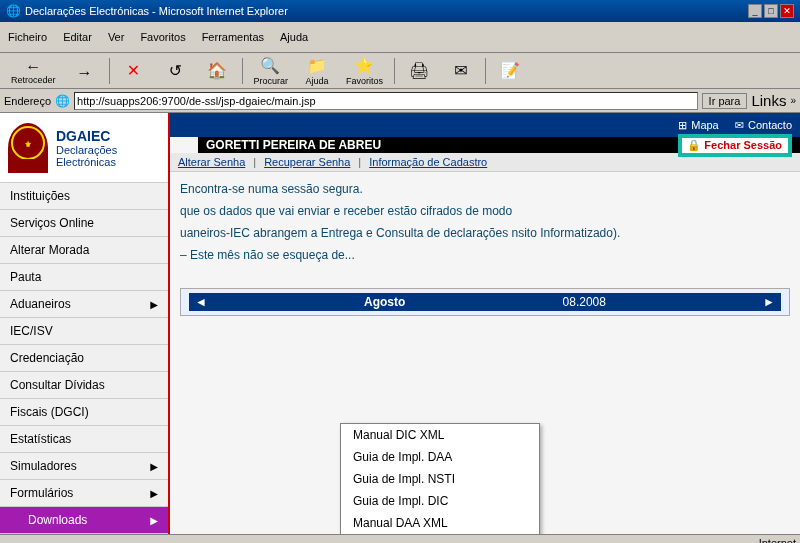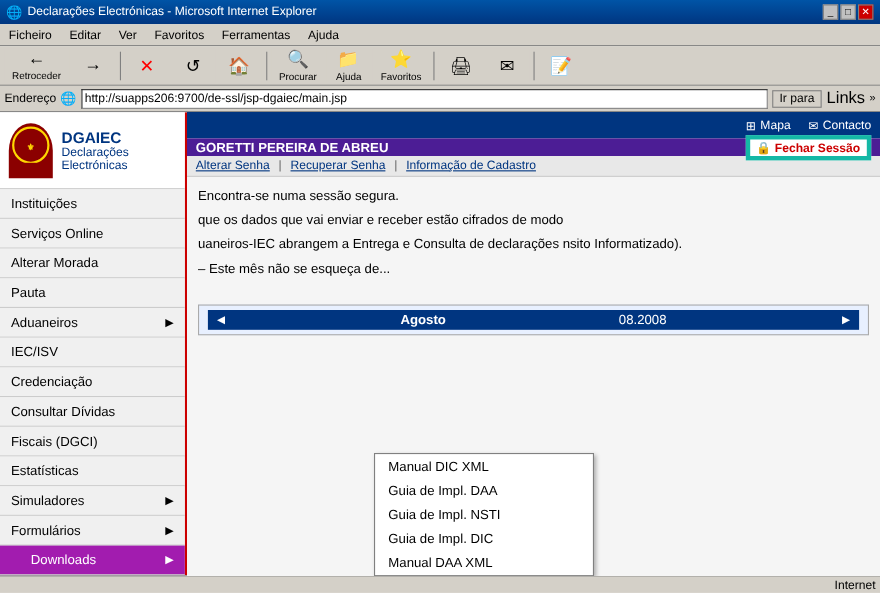--- a/index.html
+++ b/index.html
@@ -29,21 +29,21 @@
       color: #000;
     }
 
     
     .menu-bar {
       background: #d4d0c8;
       border-bottom: 1px solid #808080;
       padding: 2px 0;
       display: flex;
       align-items: center;
-      height: 20px;
+      height: 31px;
     }
     .menu-item {
       padding: 2px 8px;
       font-size: 11px;
       cursor: pointer;
       color: #000;
     }
 
     
     .toolbar {
@@ -194,27 +194,28 @@
       font-size: 11px;
       color: white;
       cursor: pointer;
       display: flex;
       align-items: center;
       gap: 4px;
     }
 
     
     .user-bar {
-      background: #4c1d95;
+      background: #000000;
       color: white;
       display: flex;
       align-items: center;
       justify-content: space-between;
       padding: 4px 8px;
       height: 16px;
+      margin-left: 28px;
     }
     .user-name { font-size: 12px; font-weight: bold; color: white; }
     .close-session-btn {
       background: white;
       color: #cc0000;
       border: 4px solid #14b8a6;
       padding: 1px 6px;
       font-size: 11px;
       cursor: pointer;
       font-weight: bold;
@@ -230,21 +231,21 @@
       gap: 8px;
     }
     .sub-nav-link { color: #003580; cursor: pointer; text-decoration: underline; }
     .sub-nav-sep { color: #666; }
 
     
     .content-body {
       padding: 10px;
       font-size: 12px;
     }
-    .content-text { margin-bottom: 8px; color: #000000; }
+    .content-text { margin-bottom: 8px; color: #0c4a6e; }
 
     
     .calendar-area {
       background: #e8f0ff;
       border: 1px solid #aaa;
       margin: 8px 10px;
       padding: 4px 8px;
     }
     .calendar-header {
       display: flex;

